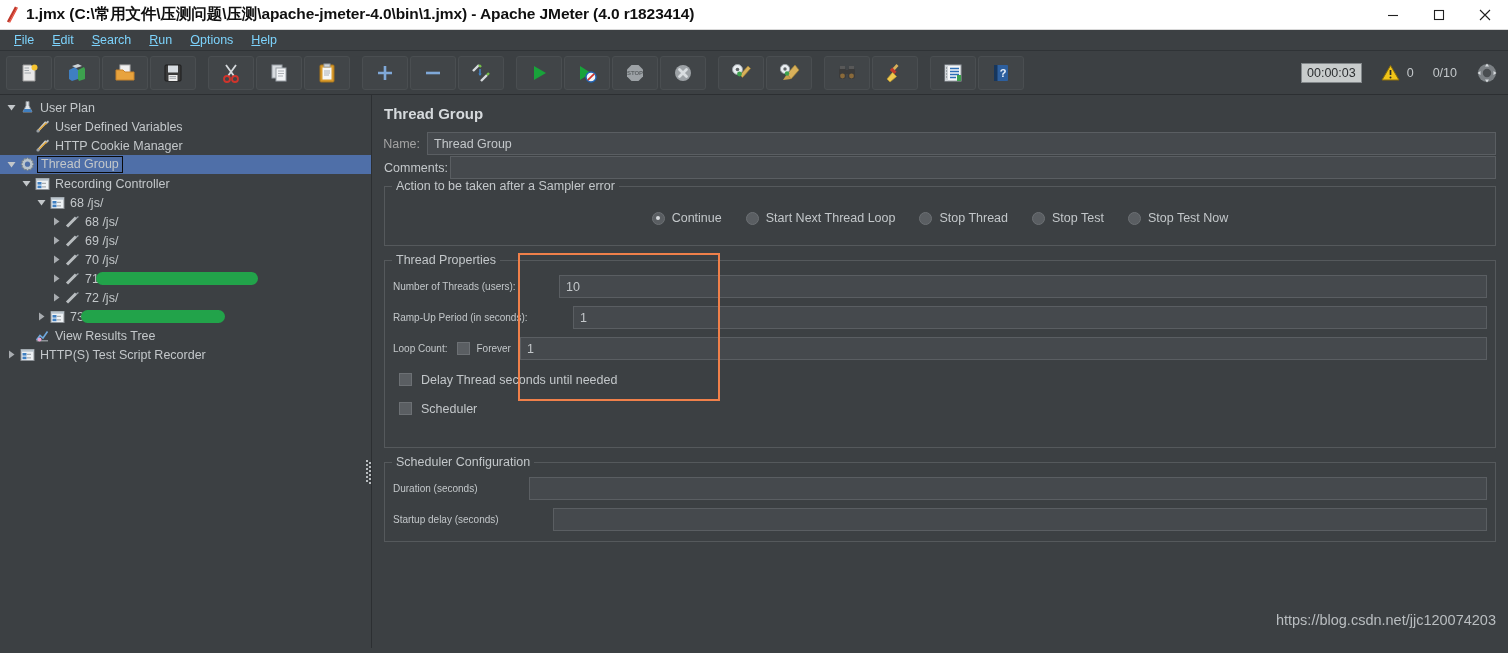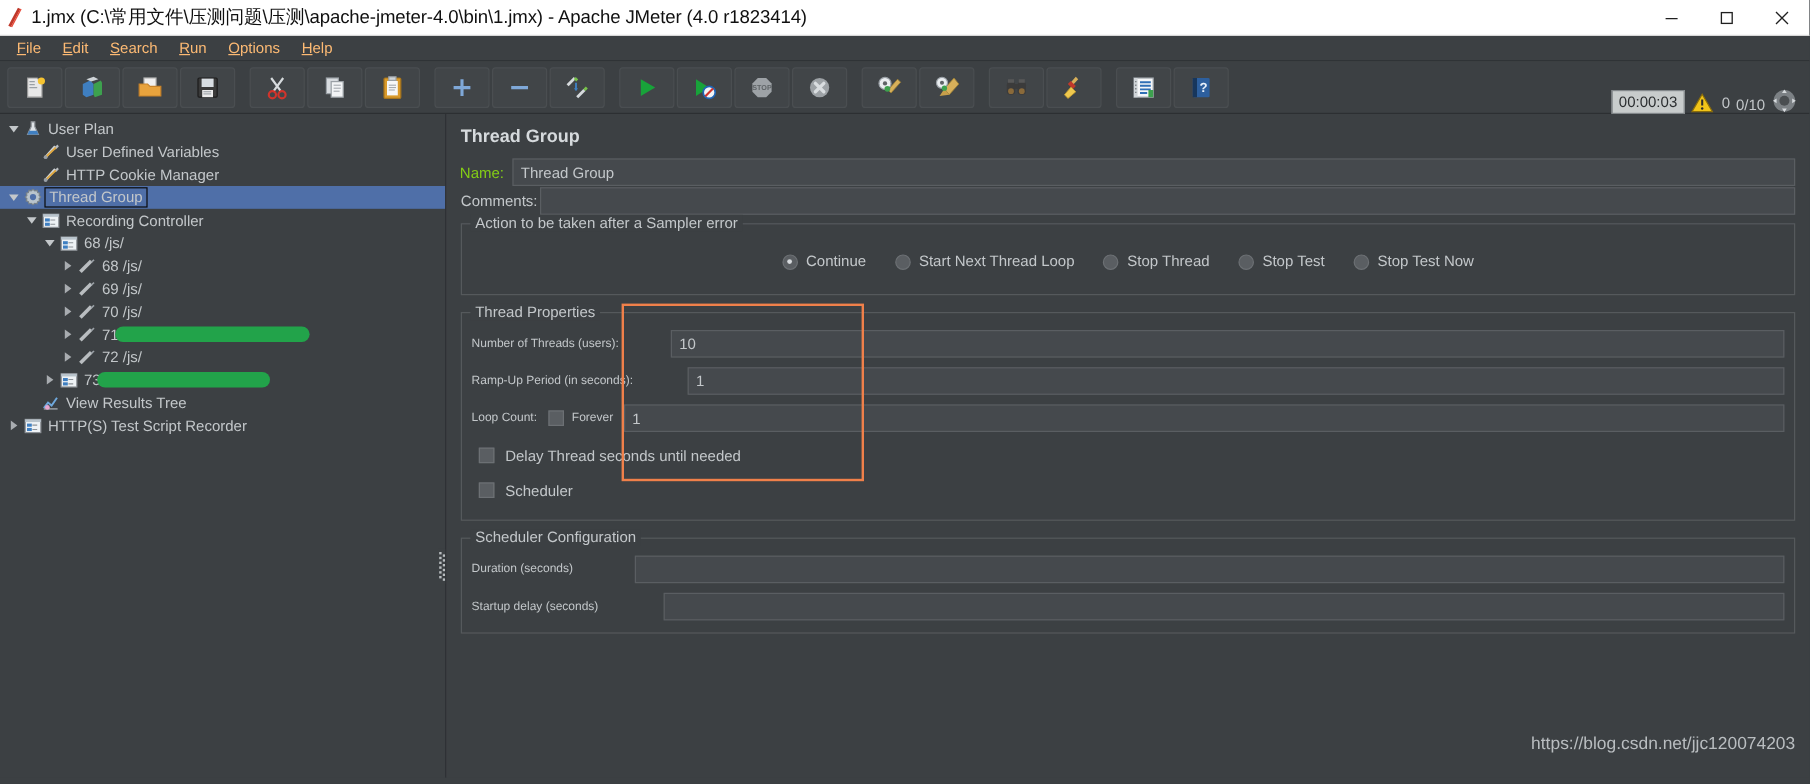--- a/index.html
+++ b/index.html
@@ -18,38 +18,38 @@
     position: relative;
   }
   #title-icon {
     width: 26px; height: 30px;
     display: flex; align-items: center; justify-content: center;
     flex: none;
   }
   #title-icon svg { display: block; }
   #title-text {
     font-size: 15.5px; color: #101010;
-    white-space: nowrap; letter-spacing: -0.1px;
+    white-space: nowrap; letter-spacing: -0.1px; font-weight: bold;
   }
   #winctl { position: absolute; right: 0; top: 0; height: 30px; display: flex; }
   .winbtn {
     width: 46px; height: 30px;
     display: flex; align-items: center; justify-content: center;
   }
   .winbtn svg { display: block; }
 
   
   #menubar {
     height: 21px; background: #3c4043;
     display: flex; align-items: center;
     padding-left: 5px; gap: 0px;
     border-bottom: 1px solid #2f3336;
   }
   .menu-item {
-    font-size: 12.5px; color: #fdba74;
+    font-size: 12.5px; color: #7dd3fc;
     padding: 2px 9px;
   }
   .menu-item .mn { text-decoration: underline; }
 
   
   #toolbar {
     height: 44px; background: #3c4043;
     display: flex; align-items: center;
     padding-left: 6px;
     border-bottom: 1px solid #2c2f32;
@@ -62,21 +62,21 @@
     border-radius: 3px;
     background: #414548;
     display: flex; align-items: center; justify-content: center;
     flex: none;
   }
   .tsep { width: 10px; height: 34px; flex: none; }
   .tbtn svg { display: block; }
 
   #tb-status {
     position: absolute; right: 10px; top: 0; height: 44px;
-    display: flex; align-items: flex-end; gap: 5px;
+    display: flex; align-items: center; gap: 19px;
   }
   #elapsed {
     background: #c8cccc; color: #2b2e30;
     border: 1px solid #82878a;
     font-size: 12.5px; padding: 2px 5px;
     font-family: "Liberation Sans", sans-serif;
   }
   .statgrp { display: flex; align-items: center; gap: 7px; }
   .statnum { font-size: 12.5px; color: #c3c7ca; }
 
@@ -144,21 +144,21 @@
     position: relative;
     overflow: hidden;
   }
   #panel-title {
     font-size: 15px; font-weight: bold; color: #d6dadd;
     margin-bottom: 10px;
   }
 
   .namerow { display: flex; align-items: stretch; height: 23px; margin-bottom: 1px; }
   .namelab {
-    font-size: 12.5px; color: #84cc16;
+    font-size: 12.5px; color: #a3a3a3;
     display: flex; align-items: center; justify-content: flex-end;
     padding-right: 7px; width: 43px; flex: none;
   }
   .fld {
     background: #45494d;
     border: 1px solid #5a5e62;
     color: #c3c7ca; font-size: 12.5px;
     display: flex; align-items: center;
     padding-left: 6px;
     flex: 1;
@@ -771,21 +771,21 @@
         <div class="cbox" style="margin:5px 7px 0 3px"></div>
         <div class="proplab" style="padding-right:9px">Forever</div>
         <div class="fld">1</div>
       </div>
 
       <div class="cbrow" style="padding-left:6px">
         <div class="cbox"></div>
         <div class="cblabel">Delay Thread seconds until needed</div>
       </div>
 
-      <div class="cbrow" style="padding-left:6px;margin-bottom:3px">
+      <div class="cbrow" style="padding-left:6px;margin-bottom:17px">
         <div class="cbox"></div>
         <div class="cblabel">Scheduler</div>
       </div>
 
       <div id="thread-annot" style="left:133px; top:-8px; width:202px; height:148px;"></div>
     </div>
 
     <div class="group">
       <div class="glabel">Scheduler Configuration</div>
 

